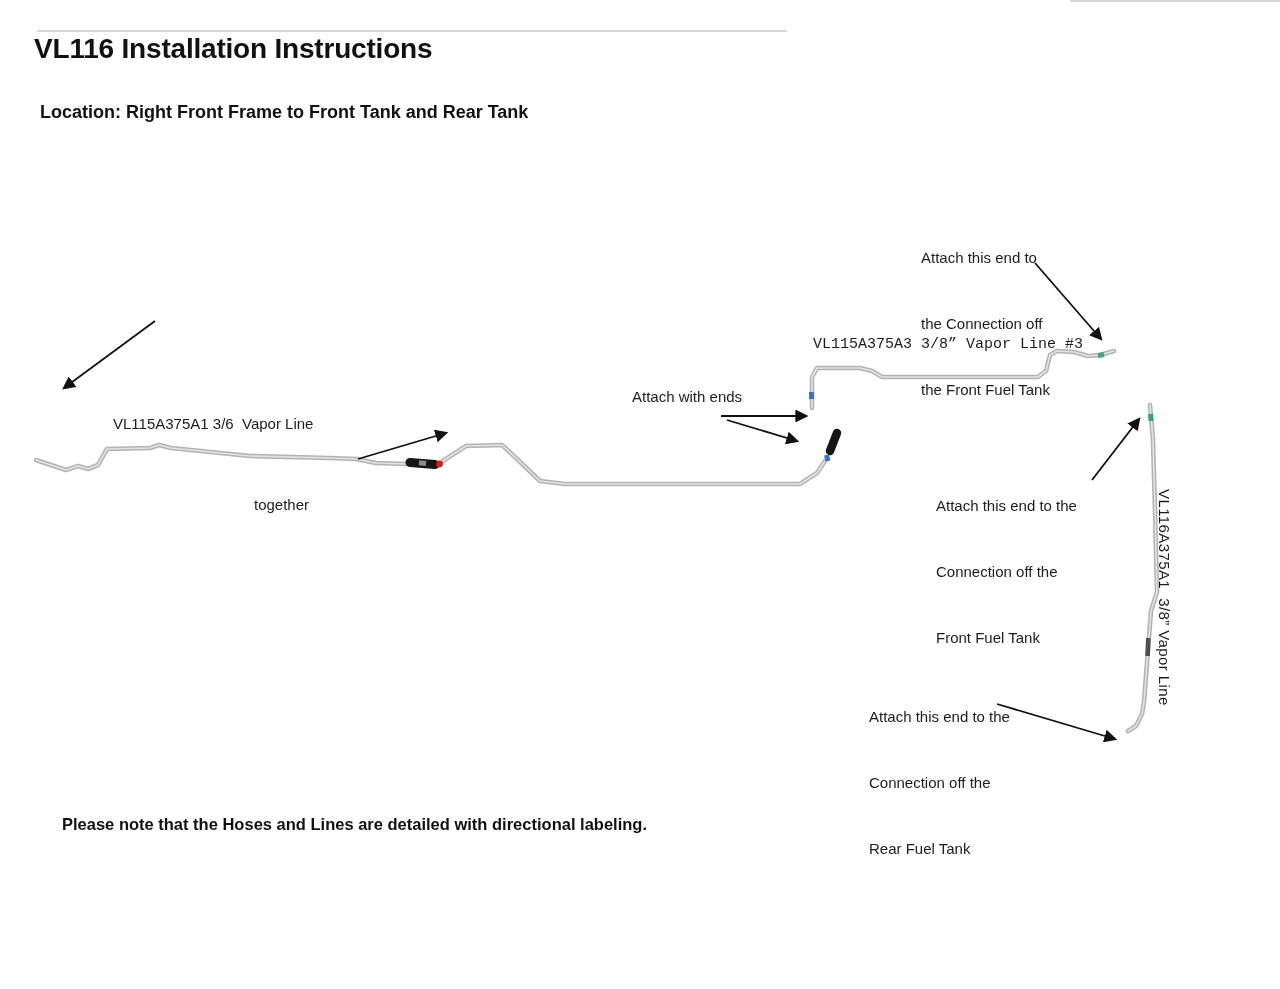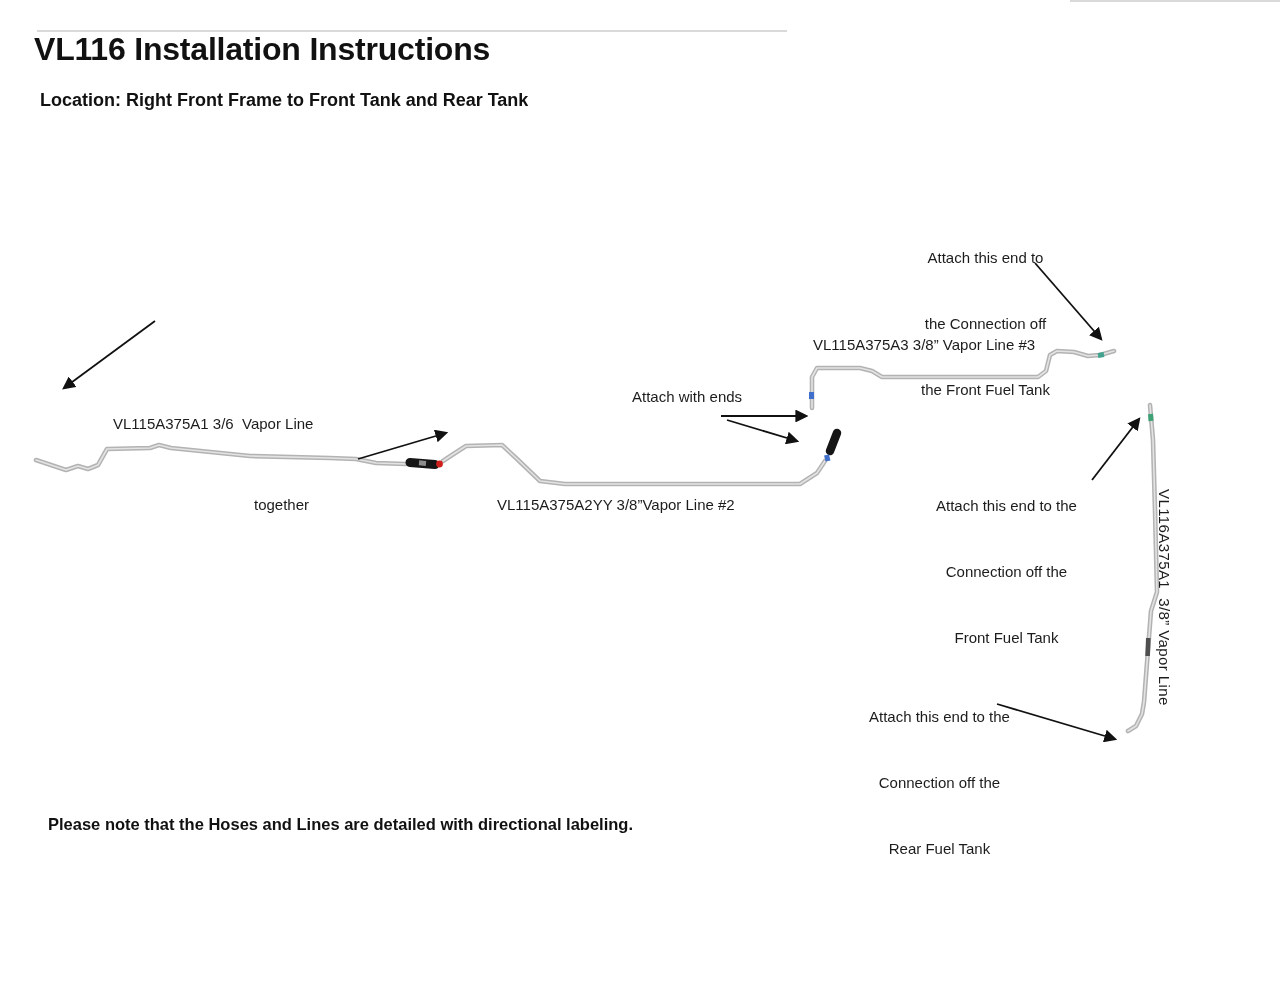--- a/index.html
+++ b/index.html
@@ -2,28 +2,28 @@
 <html><head>
 <meta charset="utf-8">
 <style>
   html,body{margin:0;padding:0;background:#fff;}
   .page{
     position:relative;width:1280px;height:989px;background:#ffffff;
     font-family:"Liberation Sans", sans-serif;color:#1a1a1a;overflow:hidden;
   }
   .abs{position:absolute;}
   .title{
-    left:34px;top:33px;font-size:32px;font-weight:700;line-height:32px;
+    left:34px;top:33px;font-size:28px;font-weight:700;line-height:32px;
     letter-spacing:-0.2px;color:#111;white-space:pre;
   }
   .intro{left:40px;top:87px;font-size:18px;font-weight:700;line-height:26px;color:#111;}
-  .intro div{white-space:pre;}
+  .intro div{white-space:pre;margin-top:12px;}
   .notes{left:48px;top:813px;font-size:16.5px;font-weight:700;line-height:23px;color:#111;}
-  .notes div{white-space:pre;}
-  .label{font-size:15px;line-height:22px;color:#1c1c1c;white-space:pre;text-align:center;}
+  .notes div{white-space:pre;margin-left:14px;}
+  .label{font-size:15px;line-height:22px;color:#1c1c1c;white-space:pre;}
   .v-label{
     left:1156px;top:489px;writing-mode:vertical-rl;font-size:15px;
     letter-spacing:0.4px;color:#1c1c1c;white-space:pre;
   }
   .ghost-rule{left:37px;top:30px;width:750px;height:2px;background:#777;opacity:0.28;}
   .edge-strip{left:1070px;top:0;width:210px;height:2px;background:#d9d9d9;}
   svg{position:absolute;left:0;top:0;}
 </style>
 </head>
 <body>
@@ -93,29 +93,28 @@
     </g>
   </svg>
 
 
   <div class="abs label" style="left:921px;top:203px;">
     <div>Attach this end to</div>
     <div>the Connection off</div>
     <div>the Front Fuel Tank</div>
   </div>
 
-  <div class="abs label" style="left:813px;top:334px;">VL115A375A3 3/8” Vapor Line #3</div>
+  <div class="abs label" style="left:813px;top:334px;font-family:Liberation Mono, monospace;">VL115A375A3 3/8” Vapor Line #3</div>
 
   <div class="abs label" style="left:632px;top:386px;">Attach with ends</div>
 
   <div class="abs label" style="left:113px;top:413px;">VL115A375A1 3/6  Vapor Line</div>
 
   <div class="abs label" style="left:254px;top:494px;">together</div>
 
-  <div class="abs label" style="left:497px;top:494px;">VL115A375A2YY 3/8”Vapor Line #2</div>
 
   <div class="abs label" style="left:936px;top:451px;">
     <div>Attach this end to the</div>
     <div>Connection off the</div>
     <div>Front Fuel Tank</div>
   </div>
 
   <div class="abs v-label">VL116A375A1  3/8” Vapor Line</div>
 
   <div class="abs label" style="left:869px;top:662px;">

